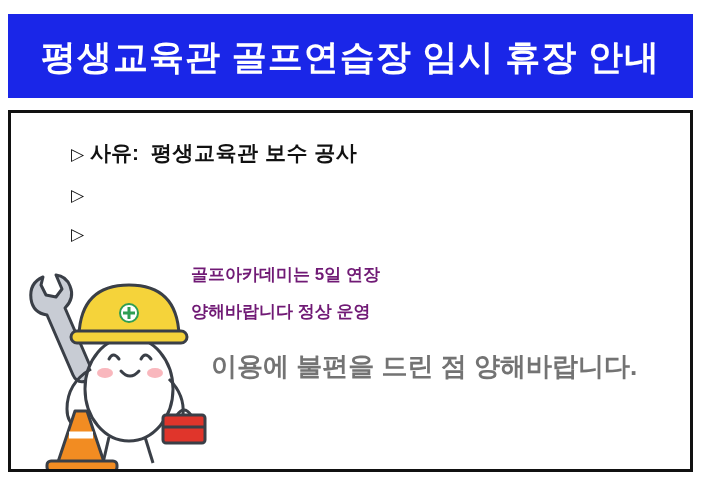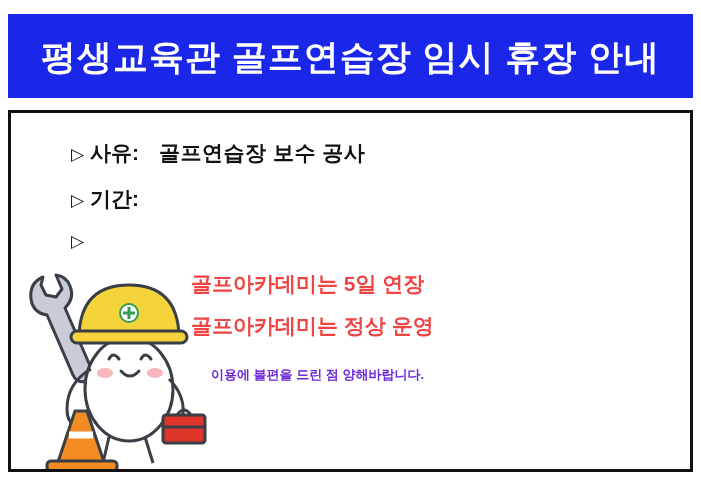--- a/index.html
+++ b/index.html
@@ -67,39 +67,39 @@
     font-weight: bold;
     color: #111111;
     white-space: nowrap;
   }
   .bullet {
     font-size: 17px;
     margin-right: 6px;
     color: #111111;
   }
   .line-label {
-    margin-right: 20px;
+    margin-right: 12px;
   }
   .line-value {
     letter-spacing: 0.5px;
   }
   .sub-line {
     margin-left: 120px;
     margin-bottom: 14px;
-    font-size: 21px;
+    font-size: 17px;
     font-weight: bold;
-    color: #ef4444;
+    color: #701a75;
     white-space: nowrap;
   }
   .closing {
     margin-top: 26px;
     margin-left: 140px;
-    font-size: 13px;
+    font-size: 26px;
     font-weight: bold;
-    color: #6d28d9;
+    color: #737373;
     white-space: nowrap;
   }
   
   .mascot {
     position: absolute;
     left: 10px;
     bottom: 0;
     width: 210px;
     height: 230px;
     pointer-events: none;
@@ -114,34 +114,33 @@
     <div class="title-text">평생교육관 골프연습장 임시 휴장 안내</div>
   </div>
 
   <div class="body-box">
 
     <div class="lines">
 
       <div class="line">
         <span class="bullet">▷</span>
         <span class="line-label">사유:</span>
-        <span class="line-value">골프연습장 보수 공사</span>
+        <span class="line-value">평생교육관 보수 공사</span>
       </div>
 
       <div class="line">
         <span class="bullet">▷</span>
-        <span class="line-label">기간:</span>
       </div>
 
       <div class="line">
         <span class="bullet">▷</span>
       </div>
 
       <div class="sub-line">골프아카데미는 5일 연장</div>
-      <div class="sub-line">골프아카데미는 정상 운영</div>
+      <div class="sub-line">양해바랍니다 정상 운영</div>
 
       <div class="closing">이용에 불편을 드린 점 양해바랍니다.</div>
     </div>
 
     <svg class="mascot" viewBox="0 0 210 230">
 
       <g>
         <path d="M22 38 q-14 6 -12 22 q2 14 16 16 l26 60 q4 9 13 6 q9 -4 5 -13 l-26 -60 q10 -10 5 -22 q-4 -10 -14 -11 l6 14 l-6 8 l-10 -2 l-5 -10 z" fill="#c8ccd4" stroke="#3a3f47" stroke-width="3" stroke-linejoin="round"></path>
       </g>
 

